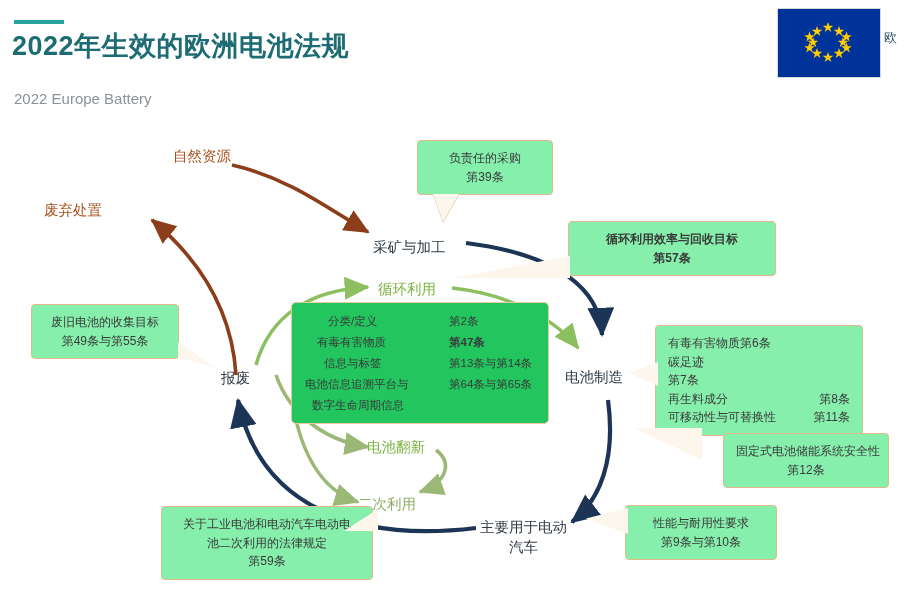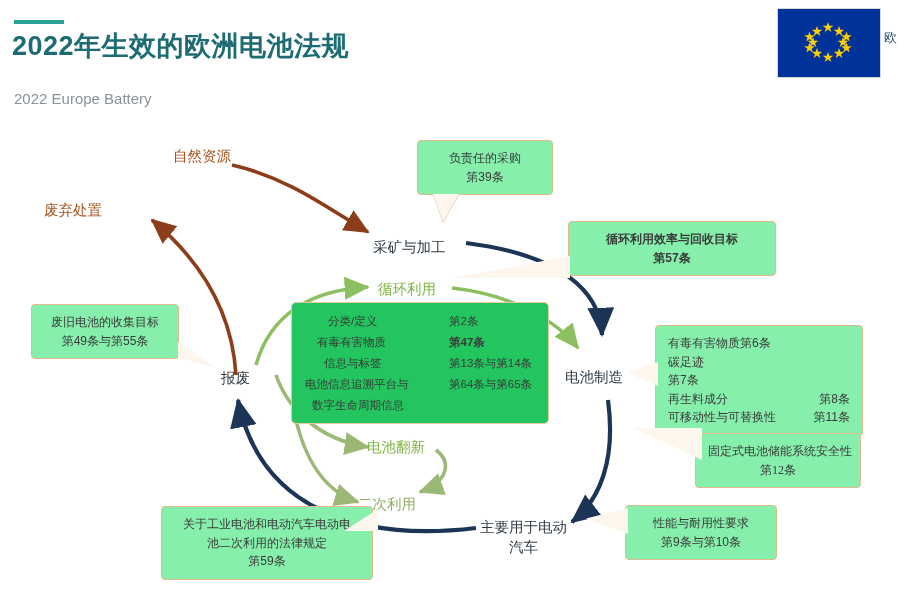--- a/index.html
+++ b/index.html
@@ -252,21 +252,21 @@
         <span>再生料成分</span>
         <span>第8条</span>
       </div>
       <div style="display:flex; justify-content:space-between;">
         <span>可移动性与可替换性</span>
         <span>第11条</span>
       </div>
     </div>
     <div class="tail" style="left:628px; top:252px; width:30px; height:24px; background:#fdf6ec; clip-path: polygon(100% 0, 100% 100%, 0 45%);"></div>
 
-    <div class="callout" style="left:695px; top:323px; width:166px;font-family:Liberation Serif, serif;">
+    <div class="callout" style="left:723px; top:323px; width:166px;">
       <span class="ln">固定式电池储能系统安全性</span>
       <span class="ln">第12条</span>
     </div>
     <div class="tail" style="left:634px; top:318px; width:68px; height:32px; background:#fdf6ec; clip-path: polygon(100% 0, 100% 100%, 0 0);"></div>
 
     <div class="callout" style="left:625px; top:395px; width:152px;">
       <span class="ln">性能与耐用性要求</span>
       <span class="ln">第9条与第10条</span>
     </div>
     <div class="tail" style="left:586px; top:398px; width:42px; height:26px; background:#fdf6ec; clip-path: polygon(100% 0, 100% 100%, 0 40%);"></div>

